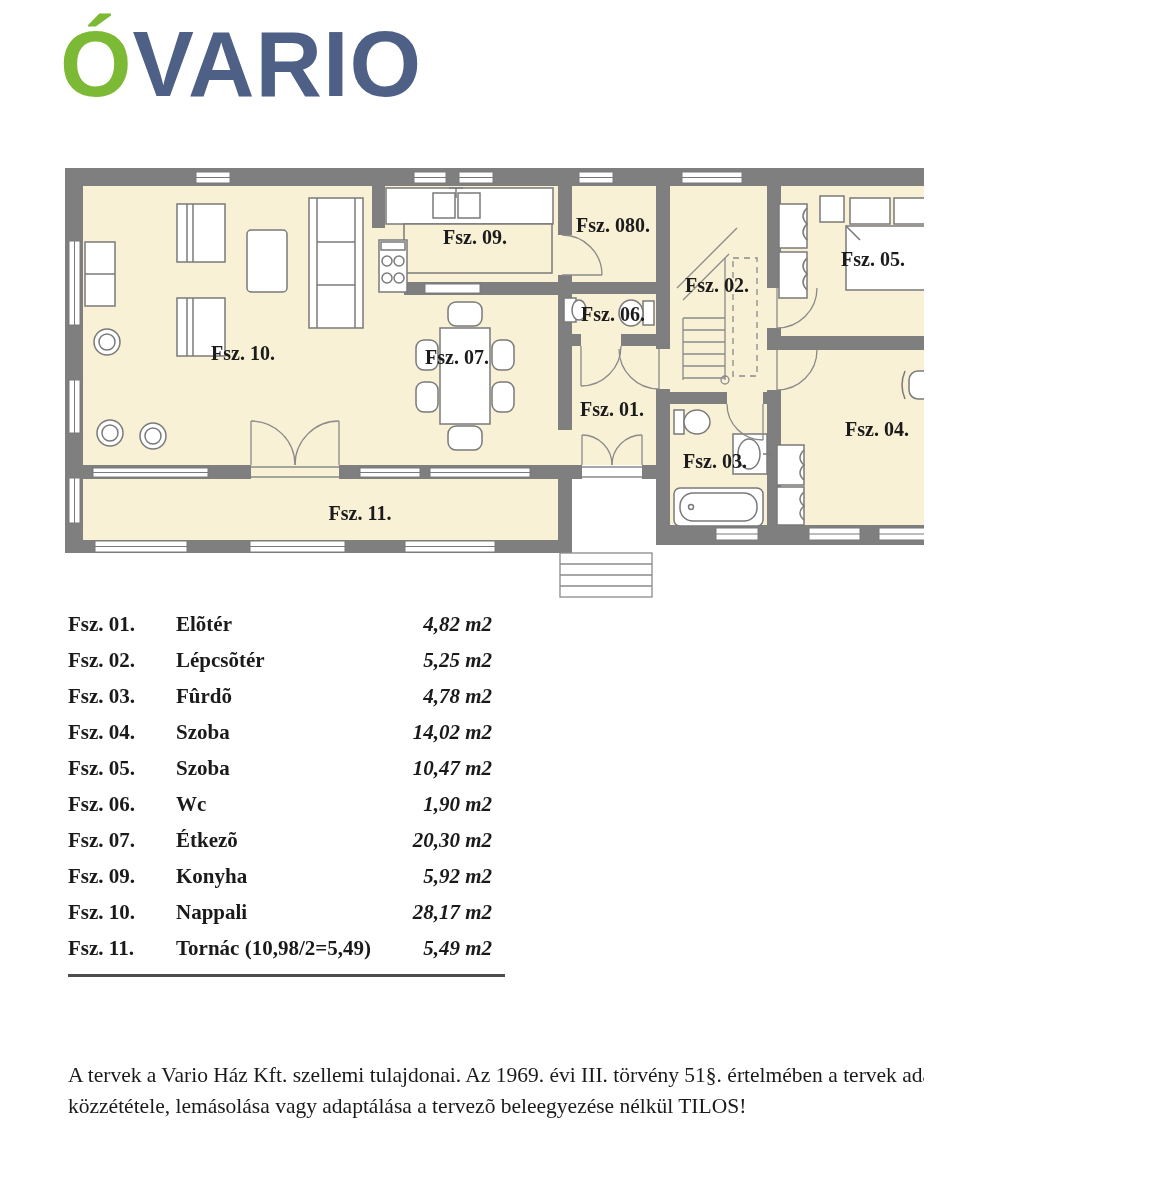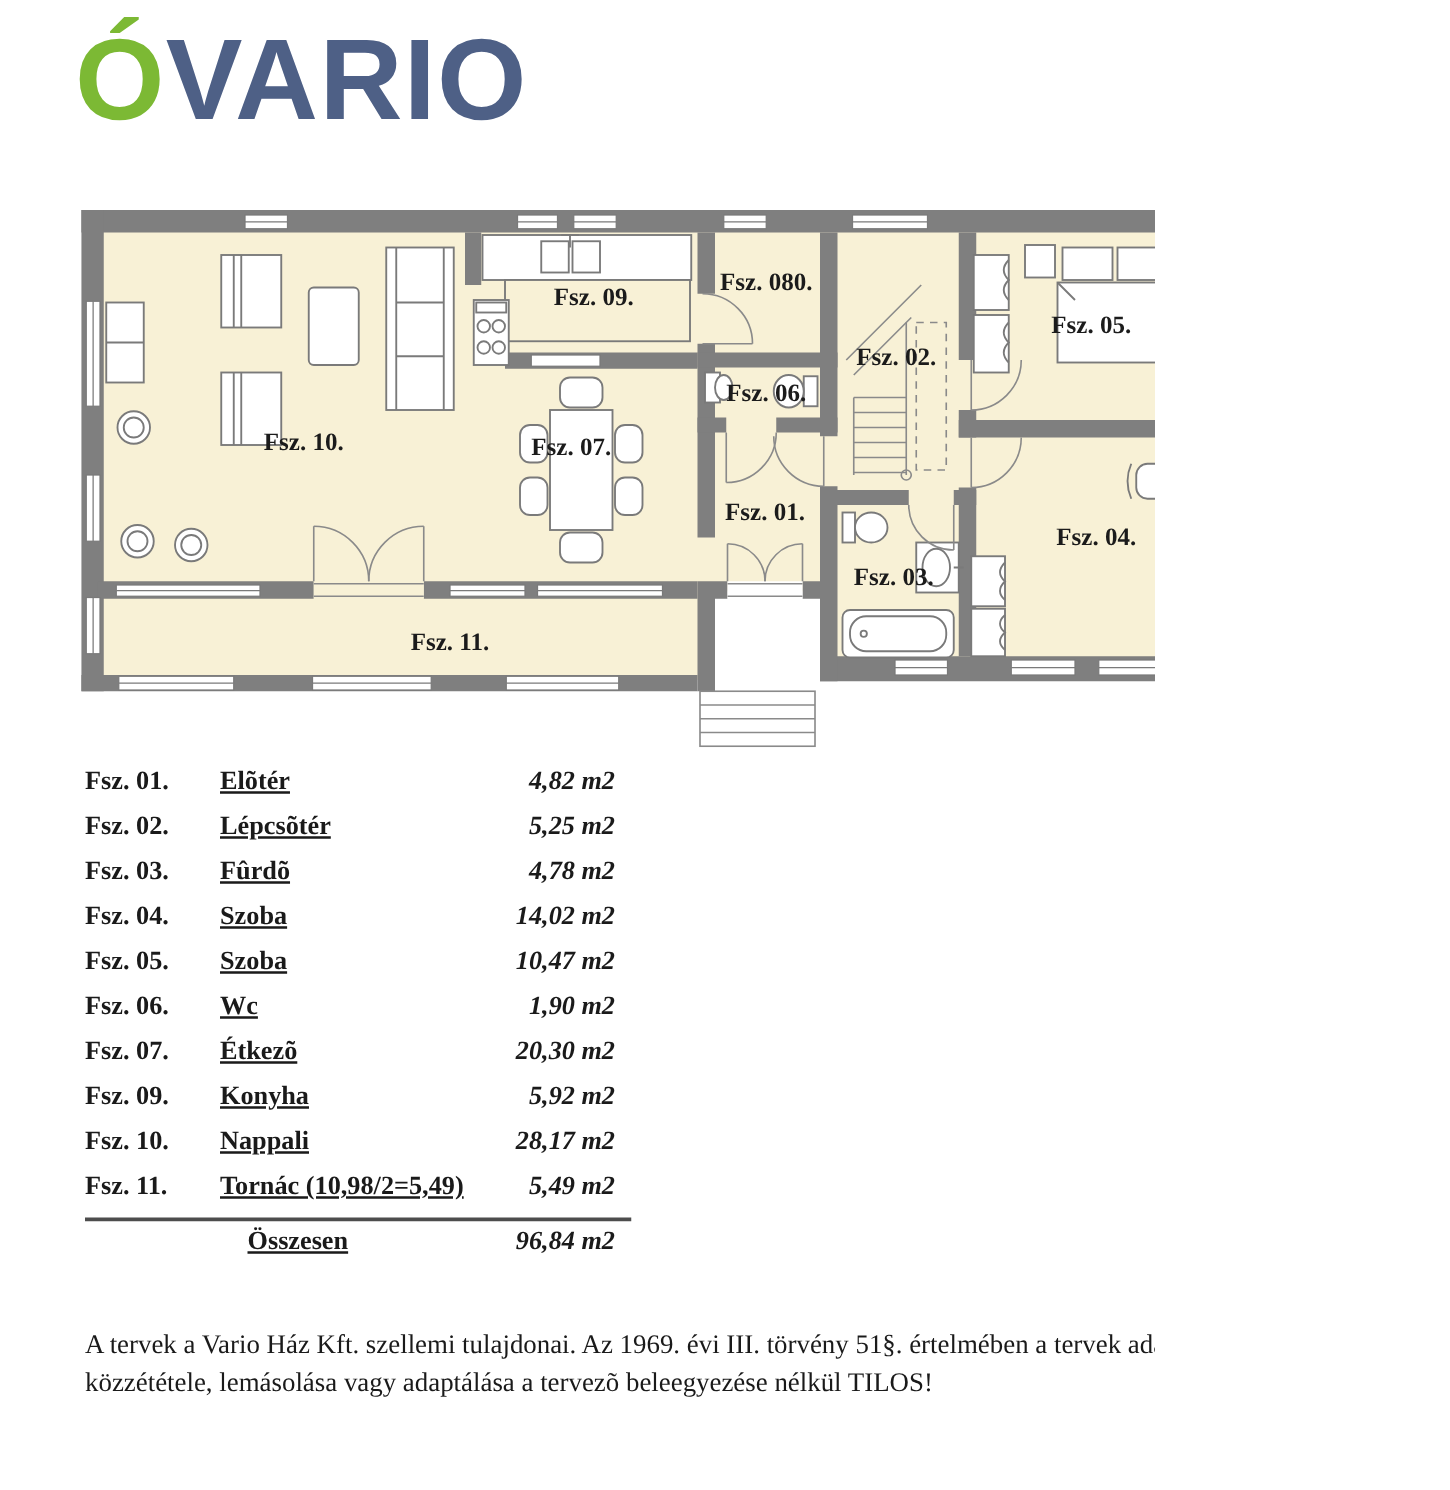--- a/index.html
+++ b/index.html
@@ -38,21 +38,21 @@
     font-weight:bold;
     font-size:21px;
     color:#1a1a1a;
   }
   .trow{
     display:flex;
     align-items:baseline;
     height:36px;
   }
   .trow .c1{width:108px;flex:none;}
-  .trow .c2{flex:1;text-decoration:underline;}
+  .trow .c2{flex:1;}
   .trow .c3{width:110px;flex:none;text-align:right;white-space:nowrap;font-style:italic;}
   .tsep{
     height:3px;
     width:437px;
     background:#4d4d4d;
     margin:2px 0 3px 0;
   }
   .trow.total .c2{padding-left:22px;}
   
   .disclaimer{
@@ -460,22 +460,17 @@
         <span class="c1">Fsz. 10.</span>
         <span class="c2">Nappali</span>
         <span class="c3">28,17 m2</span>
       </div>
     <div class="trow">
         <span class="c1">Fsz. 11.</span>
         <span class="c2">Tornác (10,98/2=5,49)</span>
         <span class="c3">5,49 m2</span>
       </div>
     <div class="tsep"></div>
-    <div class="trow total">
-        <span class="c1"></span>
-        <span class="c2">Összesen</span>
-        <span class="c3">96,84 m2</span>
-      </div>
   </div>
 
   <div class="disclaimer">A tervek a Vario Ház Kft. szellemi tulajdonai. Az 1969. évi III. törvény 51§. értelmében a tervek adatainak átadása, közzététele, lemásolása vagy adaptálása a tervezõ beleegyezése nélkül TILOS!</div>
 
 </div>
 
 </body></html>

